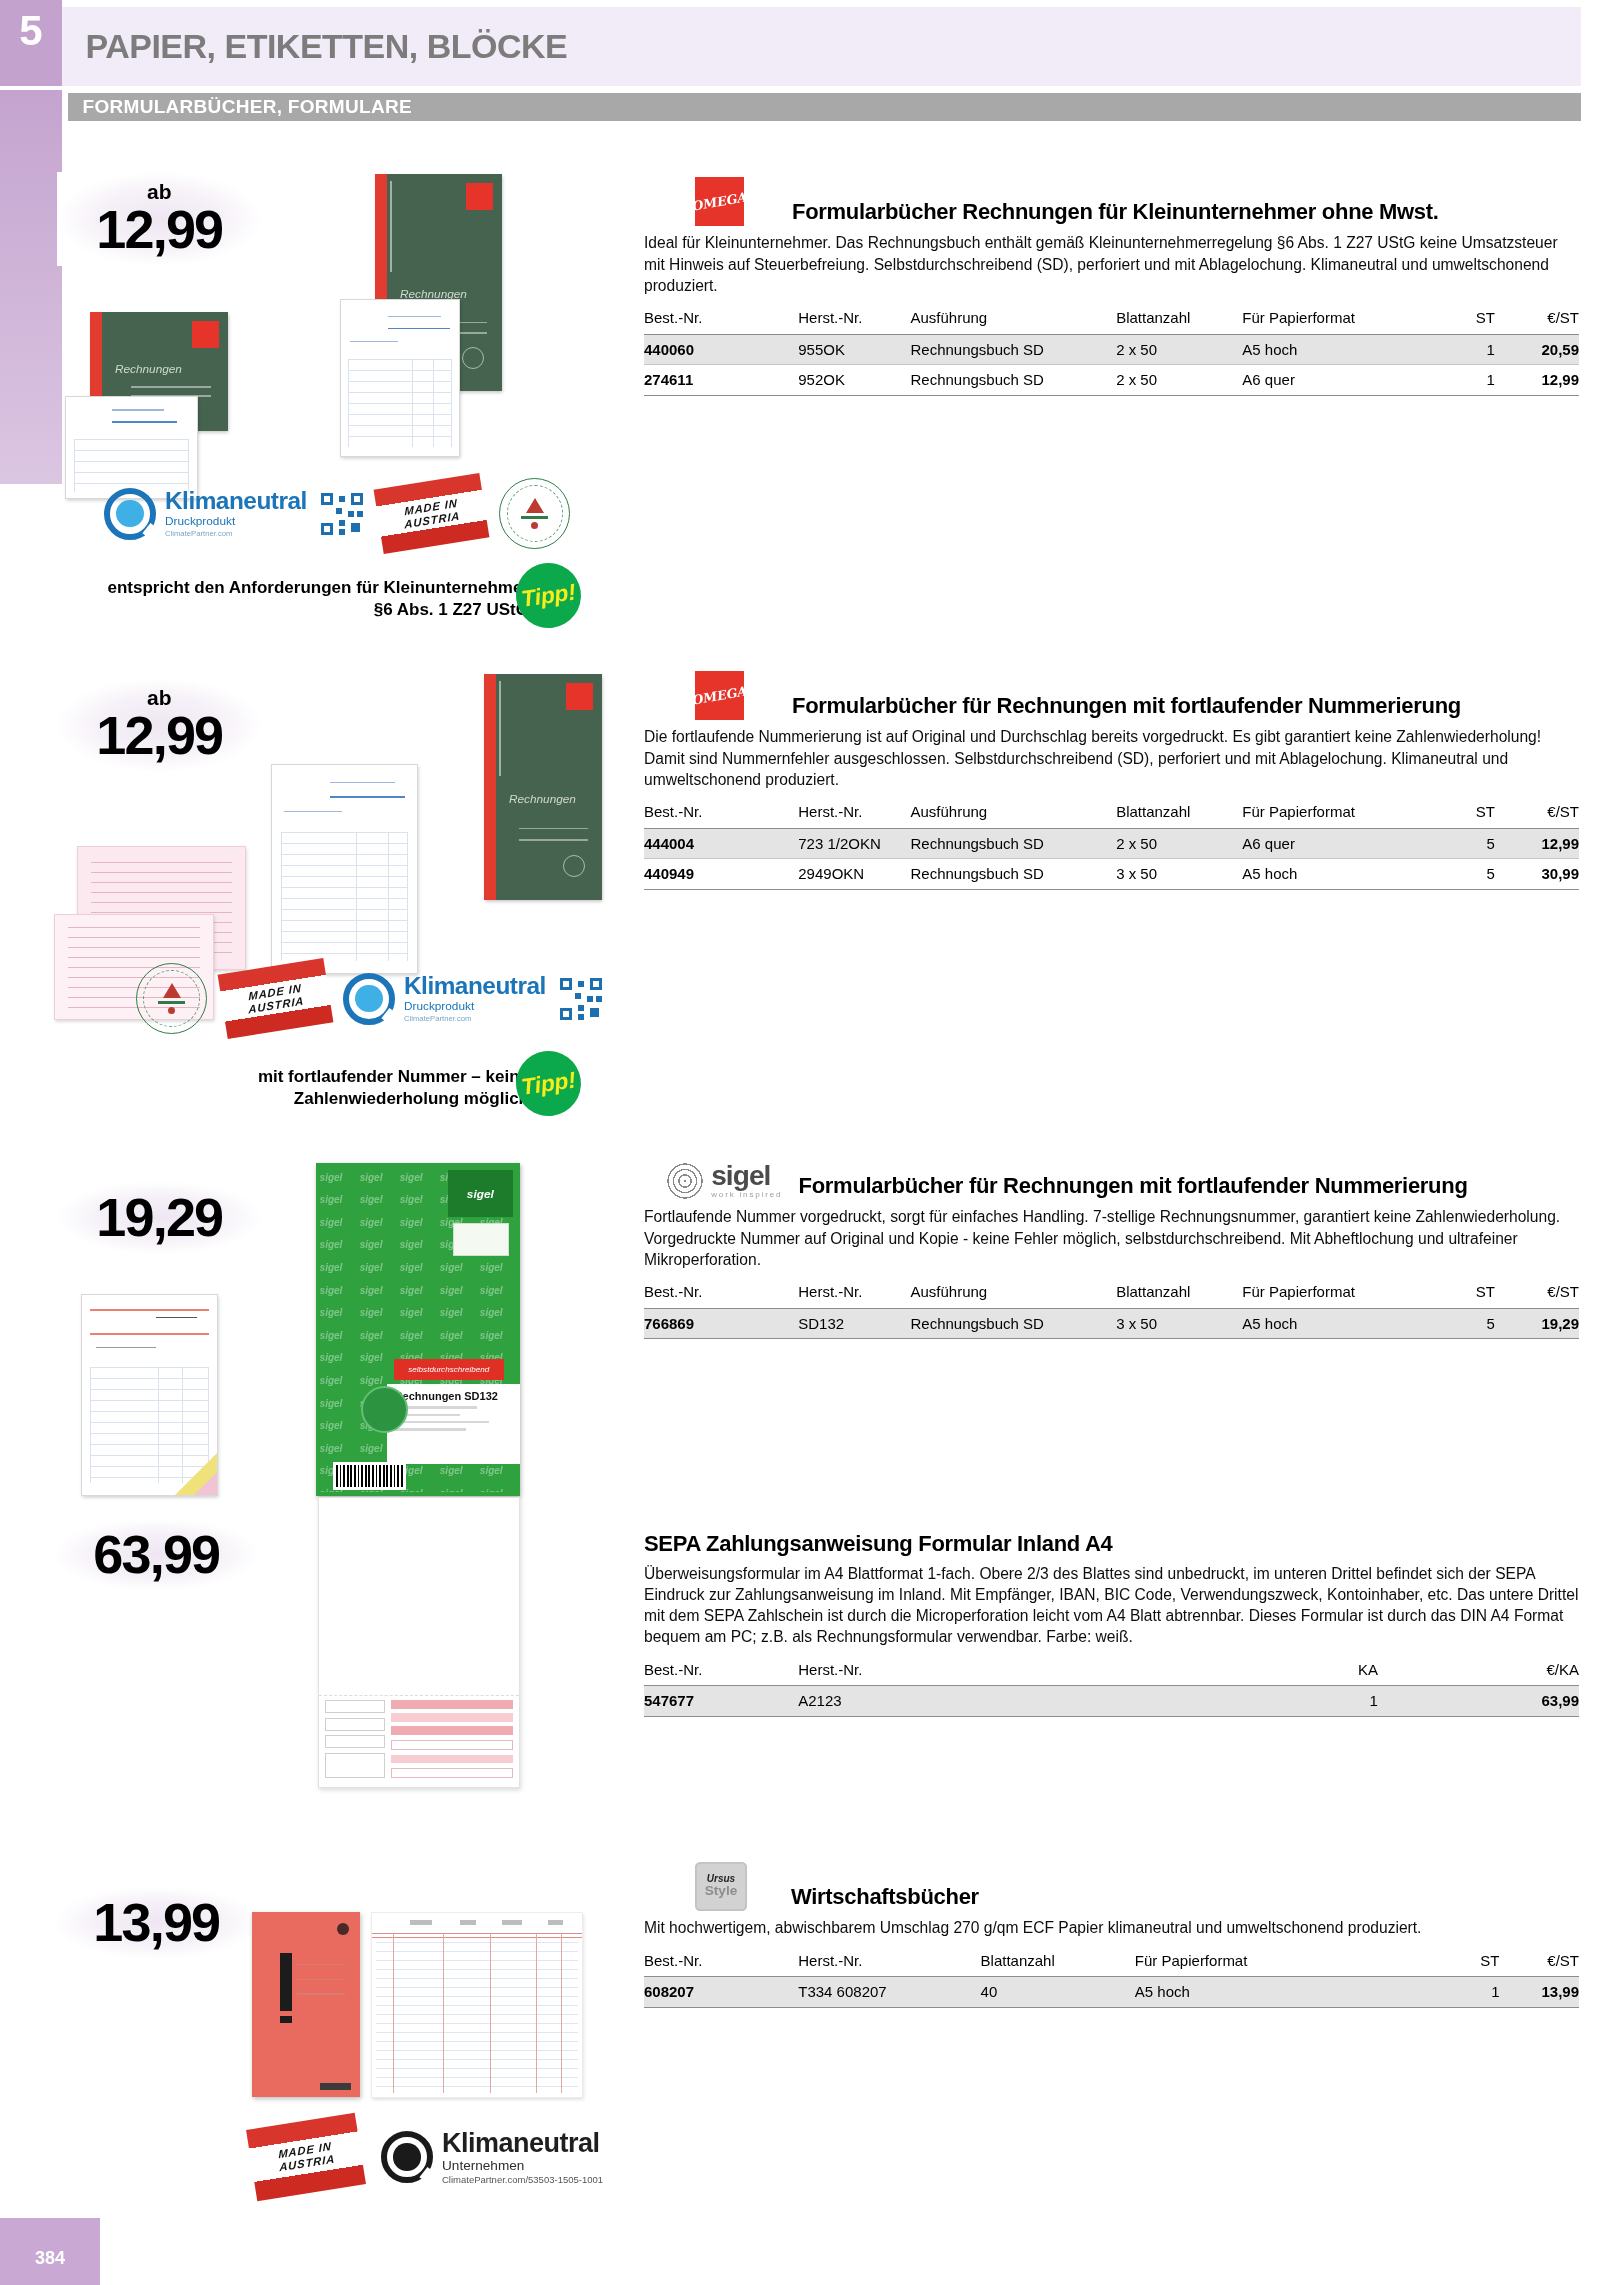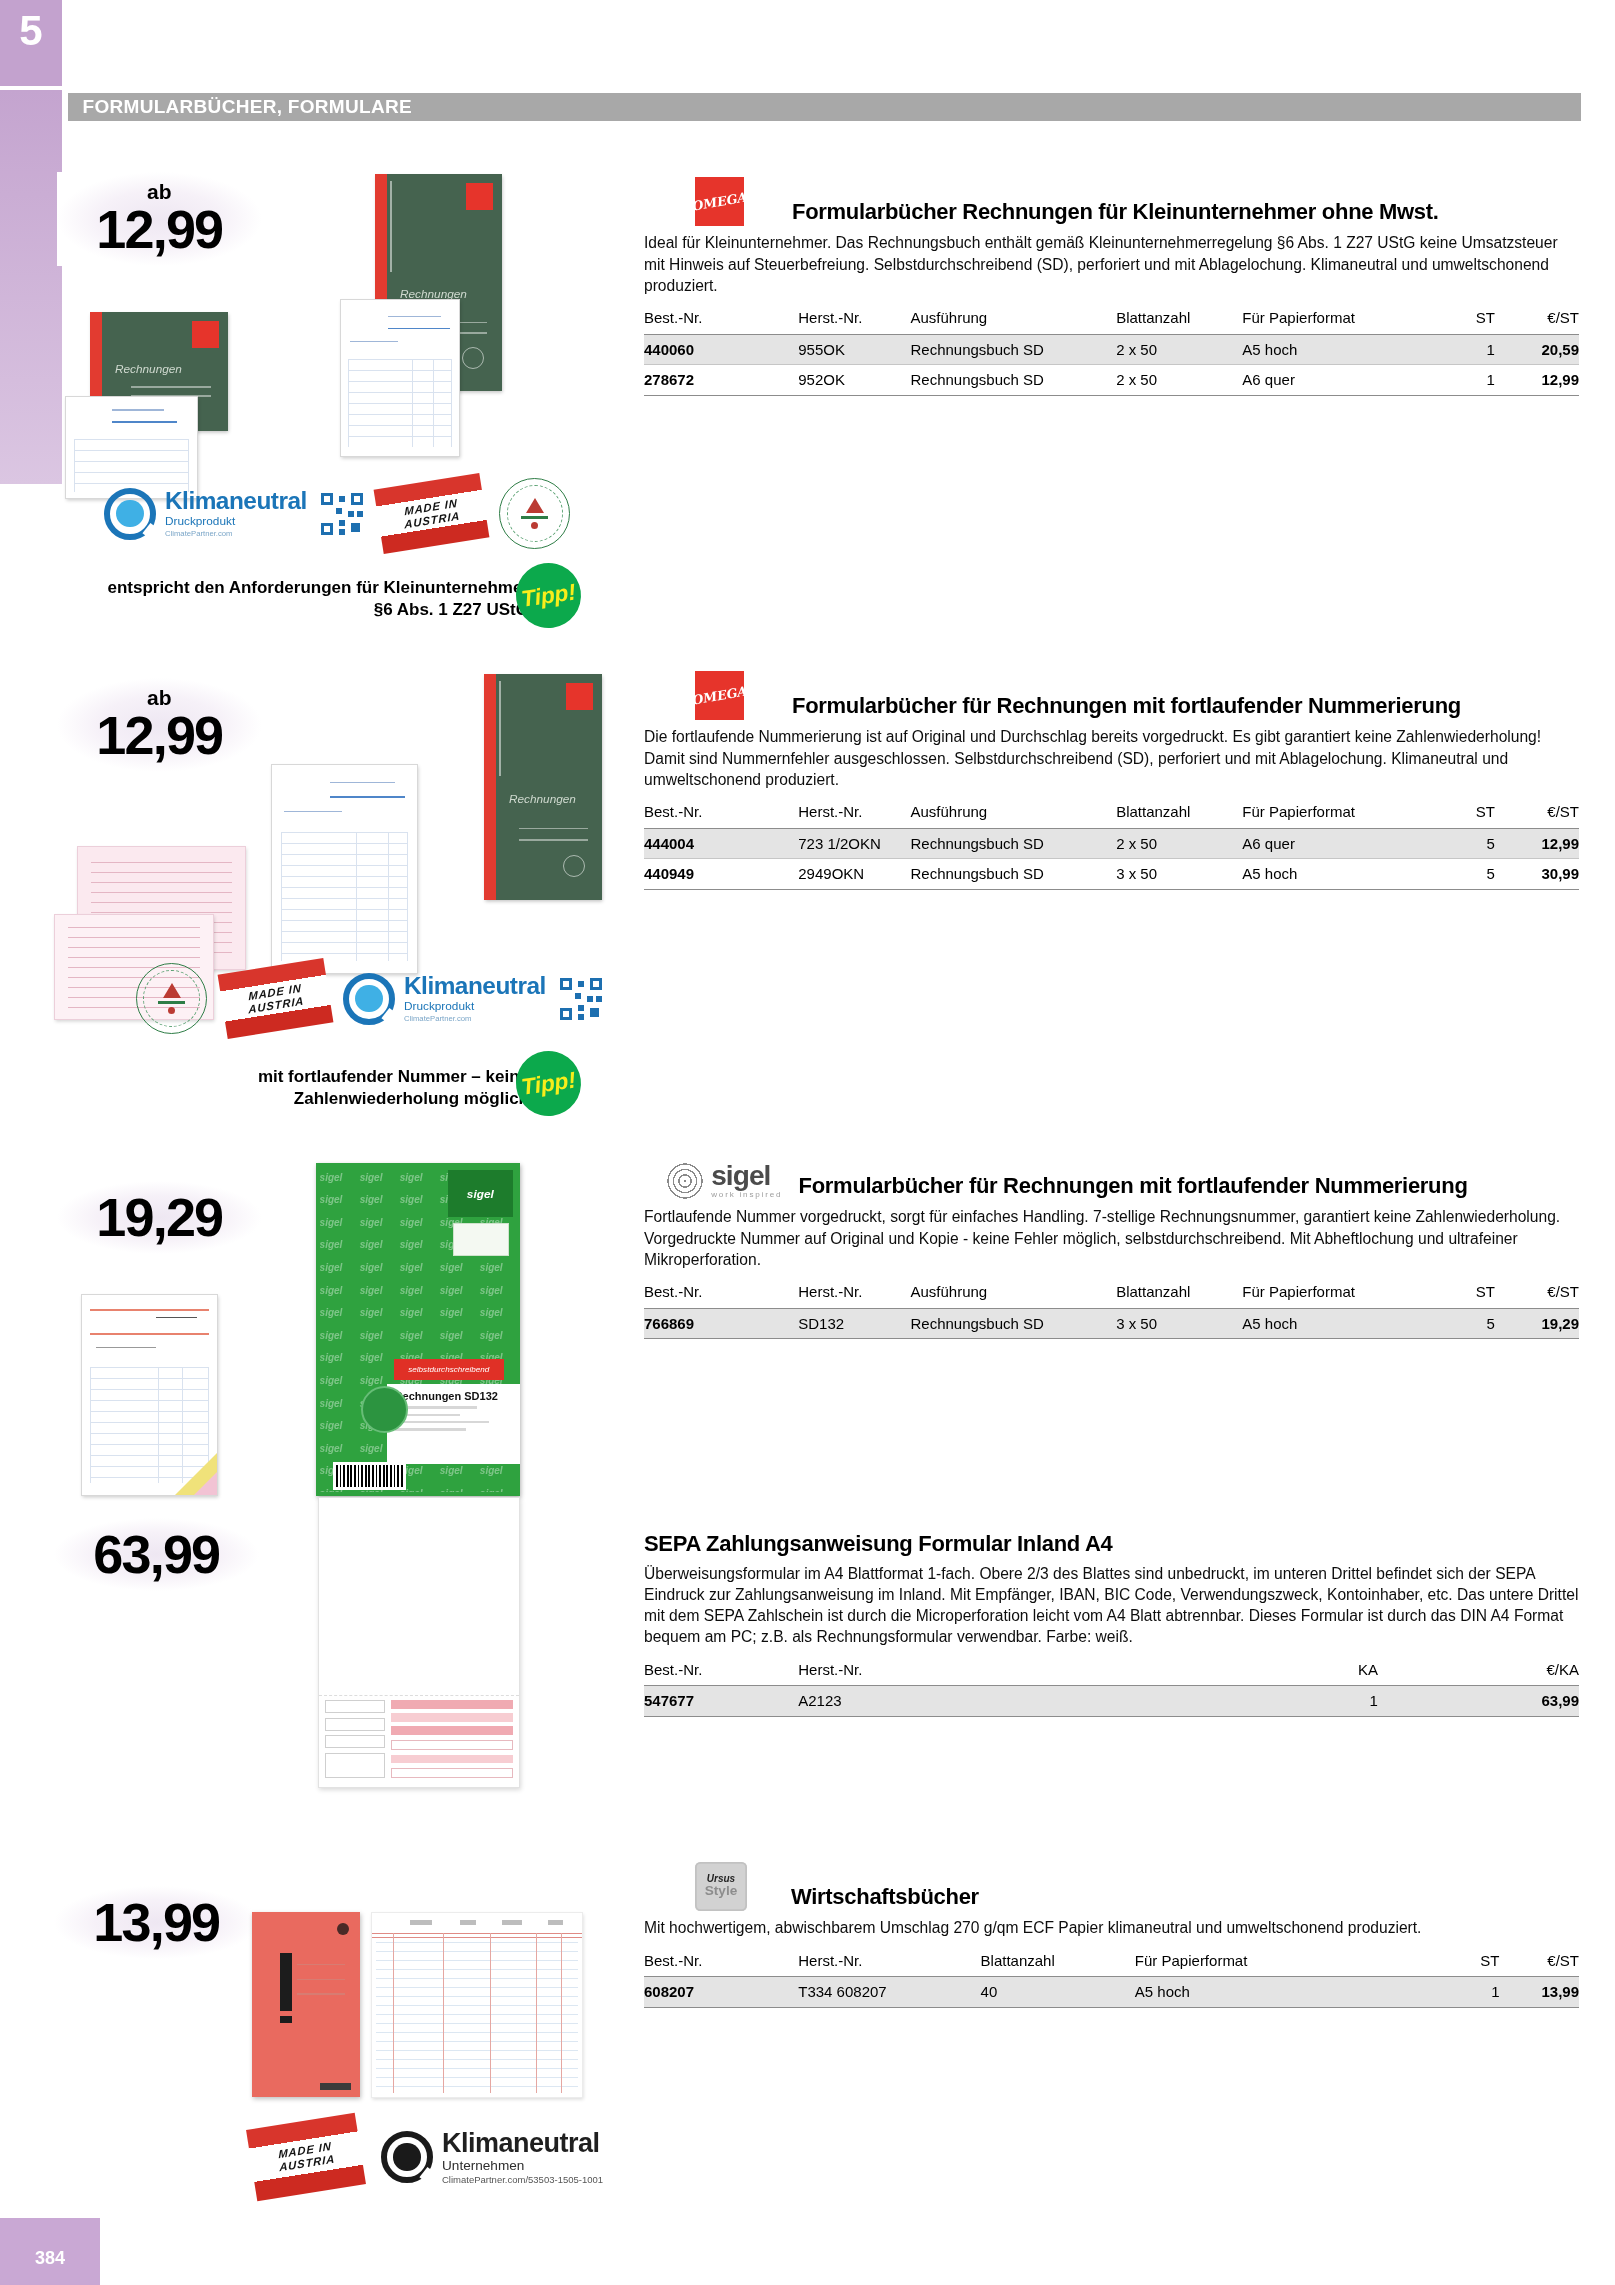--- a/index.html
+++ b/index.html
@@ -133,20 +133,23 @@
   .pagenum span{color:#fff;font-size:18px;font-weight:bold}
 </style>
 </head>
 <body>
 
 <div id="page">
 
   <div class="abs chapter-box">
     <span class="chapter-num">5</span>
   </div>
+  <div class="abs header-band">
+    <span class="chapter-title">PAPIER, ETIKETTEN, BLÖCKE</span>
+  </div>
   <div class="abs side-strip"></div>
   <div class="abs section-band">
     <span class="section-title">FORMULARBÜCHER, FORMULARE</span>
   </div>
 
   <div class="abs price-wrap" style="left:57px;top:172px;width:172px">
     <div class="price-ab">ab</div>
     <div class="price-val">12,99</div>
   </div>
 
@@ -248,21 +251,21 @@
             <tr class="hl">
               <td class="b">440060</td>
               <td>955OK</td>
               <td>Rechnungsbuch SD</td>
               <td>2 x 50</td>
               <td>A5 hoch</td>
               <td class="r">1</td>
               <td class="r b">20,59</td>
             </tr>
             <tr>
-              <td class="b">278672</td>
+              <td class="b">274611</td>
               <td>952OK</td>
               <td>Rechnungsbuch SD</td>
               <td>2 x 50</td>
               <td>A6 quer</td>
               <td class="r">1</td>
               <td class="r b">12,99</td>
             </tr>
           </tbody>
         </table>
       </div>

